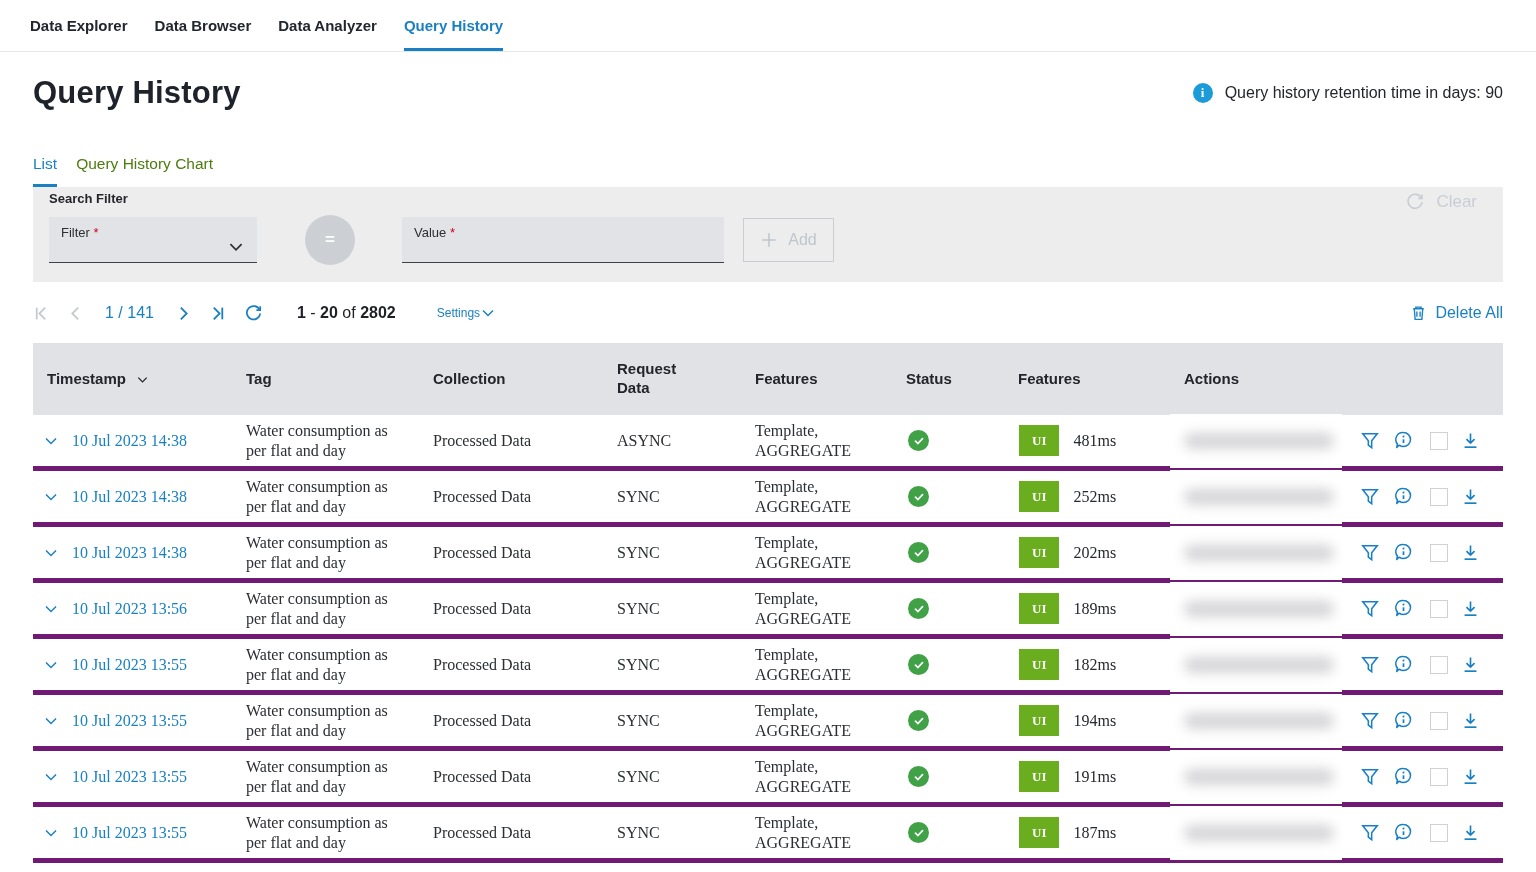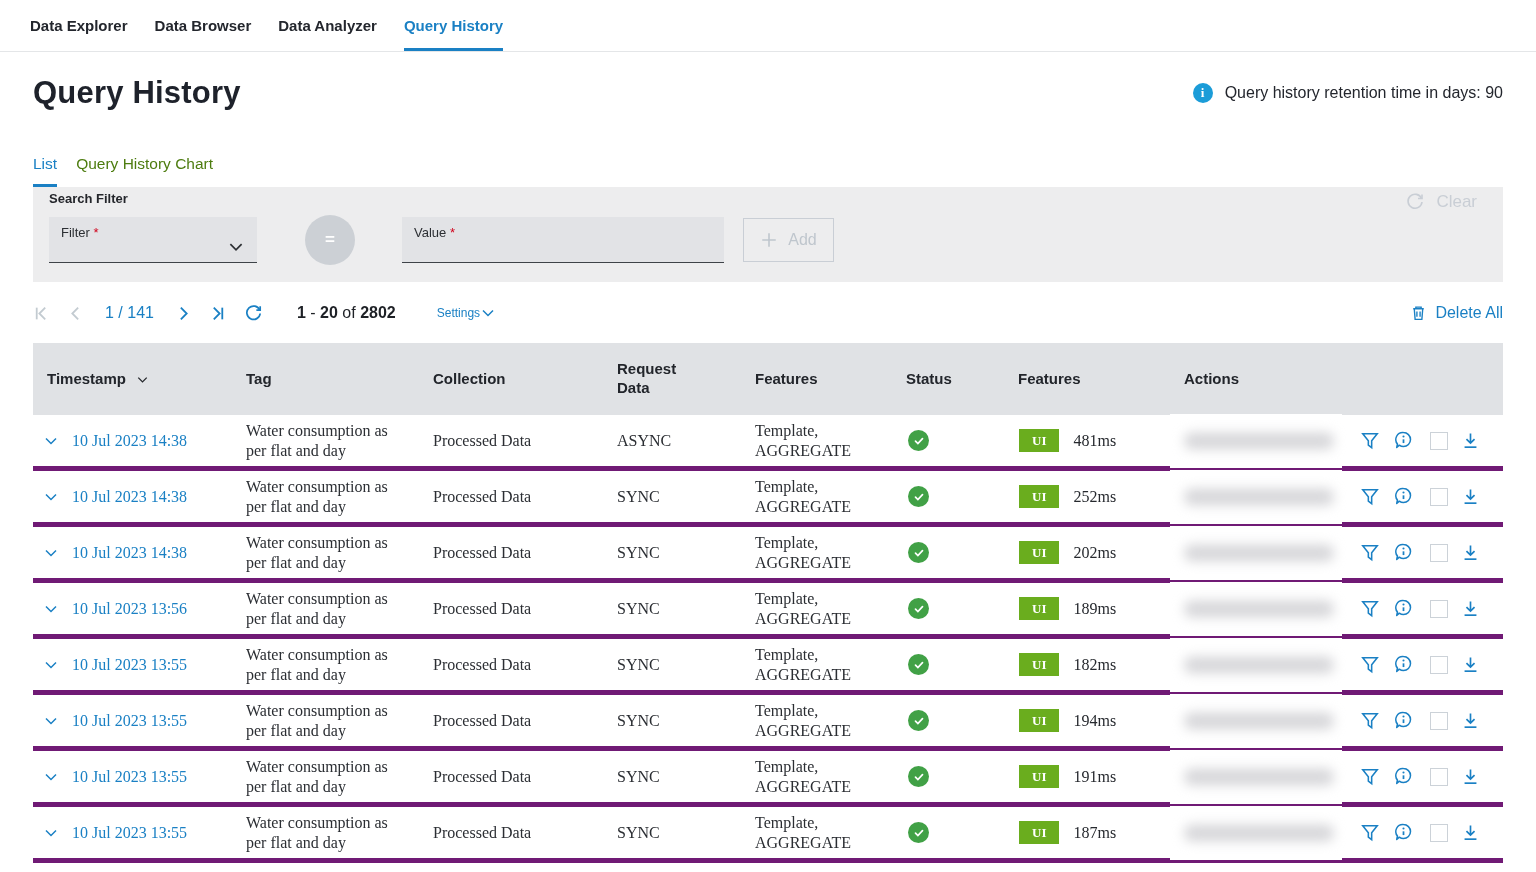--- a/index.html
+++ b/index.html
@@ -80,21 +80,21 @@
   .trow { height:56px; align-items:center; border-bottom:5px solid #701a75;
     font-size:16px; color:#2b2e33; position:relative;font-family:Liberation Serif, serif; }
   .cell { padding-left:14px; line-height:1.22; }
   .cell-chevron { padding-left:10px; color:#1a80c4; display:flex; align-items:center; cursor:pointer; }
   .cell-timestamp { padding-left:8px; color:#1a80c4; cursor:pointer; }
   .cell-tag { padding-right:14px; max-width:187px; }
   .cell-features { max-width:135px; }
   .status-dot { width:21px; height:21px; border-radius:50%; background:#41a146;
     display:flex; align-items:center; justify-content:center; margin-left:2px; }
   .cell-exec { display:flex; align-items:center; gap:14px; padding-left:15px; }
-  .ui-badge { min-width:24px; height:23px; padding:0 13px; background:#6aad1e; color:#fff;
+  .ui-badge { min-width:24px; height:31px; padding:0 13px; background:#6aad1e; color:#fff;
     font-size:13px; font-weight:bold; display:flex; align-items:center; justify-content:center; }
   .exec-time { font-size:16px; color:#26292e; }
 
   .cell-username { position:relative; height:100%; }
   .blur-cover { position:absolute; left:0; right:4px; top:-1px; bottom:-2px; background:#fff; }
   .blur-blob { position:absolute; left:14px; top:50%; transform:translateY(-50%);
     width:150px; height:17px; border-radius:8px; background:#d7d7da; filter:blur(6px); }
 
   .cell-actions { display:flex; align-items:center; gap:13px; padding-left:14px; }
   .act { color:#1a80c4; display:flex; align-items:center; cursor:pointer; }

